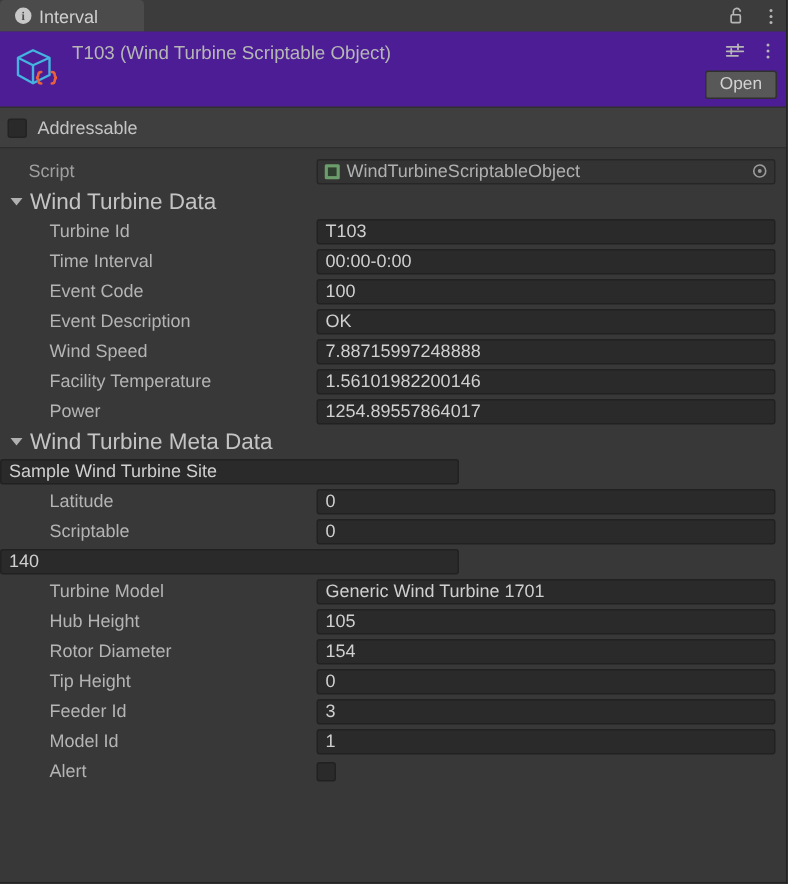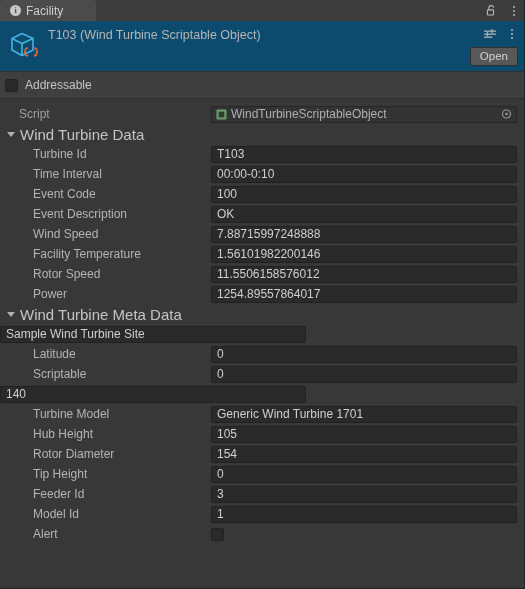--- a/index.html
+++ b/index.html
@@ -88,21 +88,21 @@
   }
   .kebab i {
     display:block; width: 2px; height: 2px; border-radius: 50%;
     background: #b6b6b6;
   }
 
   
   .obj-header {
     position: relative;
     height: 50px;
-    background: #0c4a6e;
+    background: #4c1d95;
     flex: none;
     border-bottom: 1px solid #303030;
   }
   .obj-icon {
     position: absolute;
     left: 8px; top: 8px;
     width: 34px; height: 34px;
   }
   .obj-title {
     position: absolute;
@@ -245,21 +245,21 @@
   }
 </style>
 </head>
 <body>
 
 <div class="window">
 
   <div class="tabbar">
     <div class="tab">
       <span class="info-icon">i</span>
-      <span>Facility</span>
+      <span>Interval</span>
     </div>
     <div class="tab-rest"></div>
     <div class="tabbar-right">
       <span>
         <svg class="lock-icon" viewBox="0 0 14 14" aria-hidden="true">
           <path d="M4.2 6.3 V4.3 a2.5 2.5 0 0 1 5 -0.2" fill="none" stroke="#b6b6b6" stroke-width="1.2"></path>
           <rect x="2.6" y="6.3" width="6.6" height="5.6" rx="0.8" fill="none" stroke="#b6b6b6" stroke-width="1.2"></rect>
         </svg>
       </span>
       <span class="kebab">
@@ -338,41 +338,37 @@
       <span class="tri"></span>
       <span class="label">Wind Turbine Data</span>
     </div>
 
     <div class="row">
       <div class="lbl-col lbl-indent"><span class="label">Turbine Id</span></div>
       <div class="field">T103</div>
     </div>
     <div class="row">
       <div class="lbl-col lbl-indent"><span class="label">Time Interval</span></div>
-      <div class="field">00:00-0:10</div>
+      <div class="field">00:00-0:00</div>
     </div>
     <div class="row">
       <div class="lbl-col lbl-indent"><span class="label">Event Code</span></div>
       <div class="field">100</div>
     </div>
     <div class="row">
       <div class="lbl-col lbl-indent"><span class="label">Event Description</span></div>
       <div class="field">OK</div>
     </div>
     <div class="row">
       <div class="lbl-col lbl-indent"><span class="label">Wind Speed</span></div>
       <div class="field">7.88715997248888</div>
     </div>
     <div class="row">
       <div class="lbl-col lbl-indent"><span class="label">Facility Temperature</span></div>
       <div class="field">1.56101982200146</div>
-    </div>
-    <div class="row">
-      <div class="lbl-col lbl-indent"><span class="label">Rotor Speed</span></div>
-      <div class="field">11.5506158576012</div>
     </div>
     <div class="row">
       <div class="lbl-col lbl-indent"><span class="label">Power</span></div>
       <div class="field">1254.89557864017</div>
     </div>
 
     <div class="foldout">
       <span class="tri"></span>
       <span class="label">Wind Turbine Meta Data</span>
     </div>

